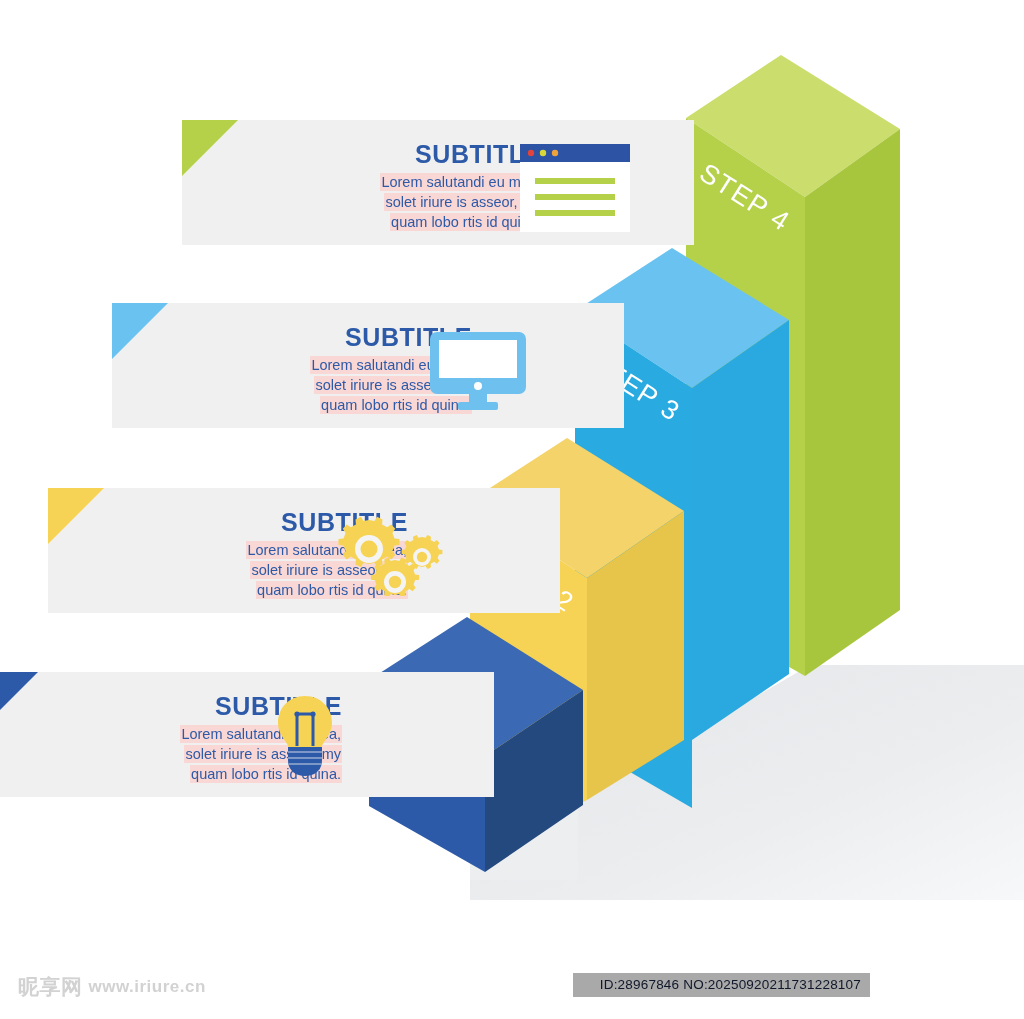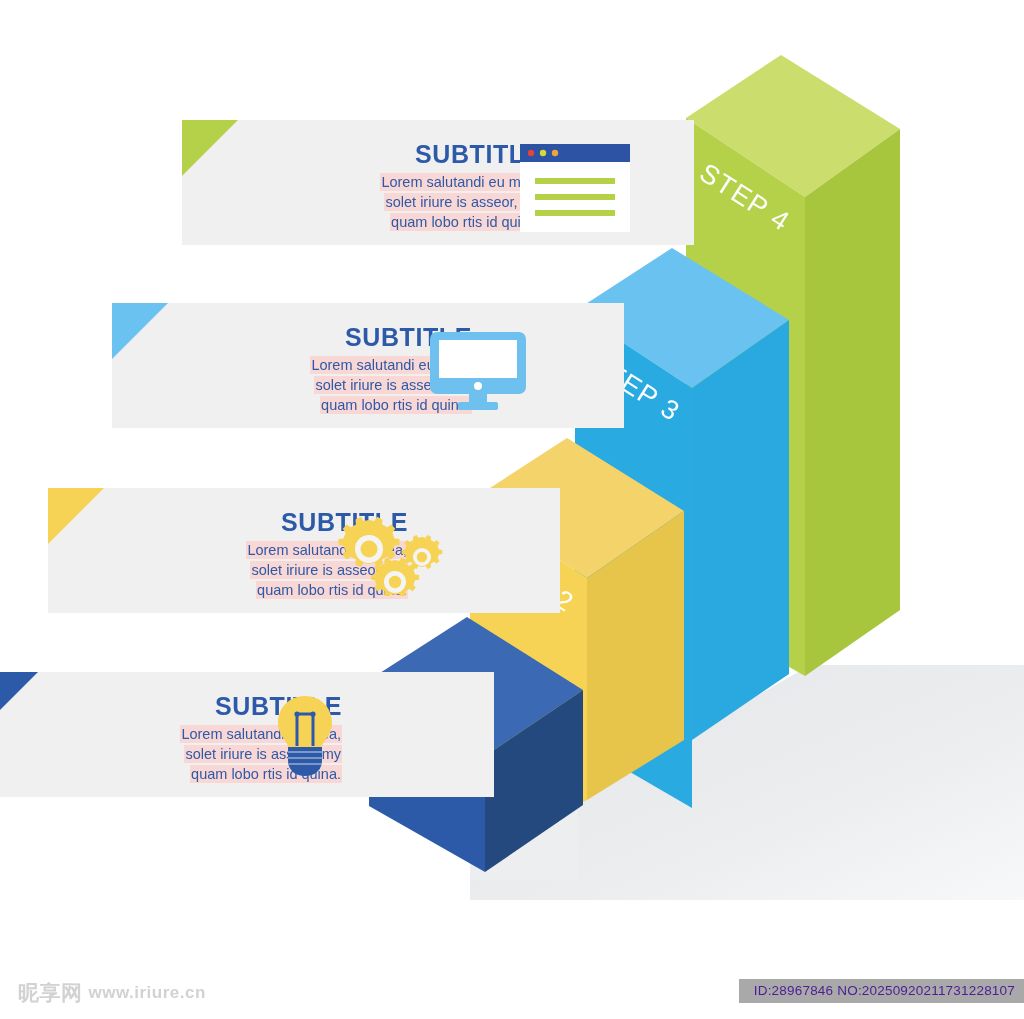--- a/index.html
+++ b/index.html
@@ -76,22 +76,22 @@
     position: absolute;
   }
 
   
   .ta-right { text-align: right; }
 
   
   .footer {
     position: absolute;
     left: 0;
-    bottom: 0;
-    width: 1024px;
+    bottom: 6px;
+    width: 870px;
     height: 56px;
     background: transparent;
   }
   .watermark {
     position: absolute;
     left: 18px;
     top: 16px;
     display: flex;
     align-items: center;
     gap: 6px;
@@ -101,23 +101,23 @@
     letter-spacing: 0.5px;
     user-select: none;
   }
   .watermark .wm-cn { font-size: 21px; }
   .watermark .wm-url { font-size: 17px; }
   .id-badge {
     position: absolute;
     right: 0px;
     top: 16px;
     background: #a9a9a9;
-    color: #4c1d95;
+    color: #0f172a;
     font-size: 13.5px;
-    padding: 4px 9px 5px 15px;
+    padding: 4px 9px 5px 27px;
     letter-spacing: 0.2px;
     white-space: nowrap;
   }
 </style>
 </head>
 <body>
 
 <div id="stage">
 
   <svg class="iso-layer" viewBox="0 0 1024 1019" width="1024" height="1019" xmlns="http://www.w3.org/2000/svg">

